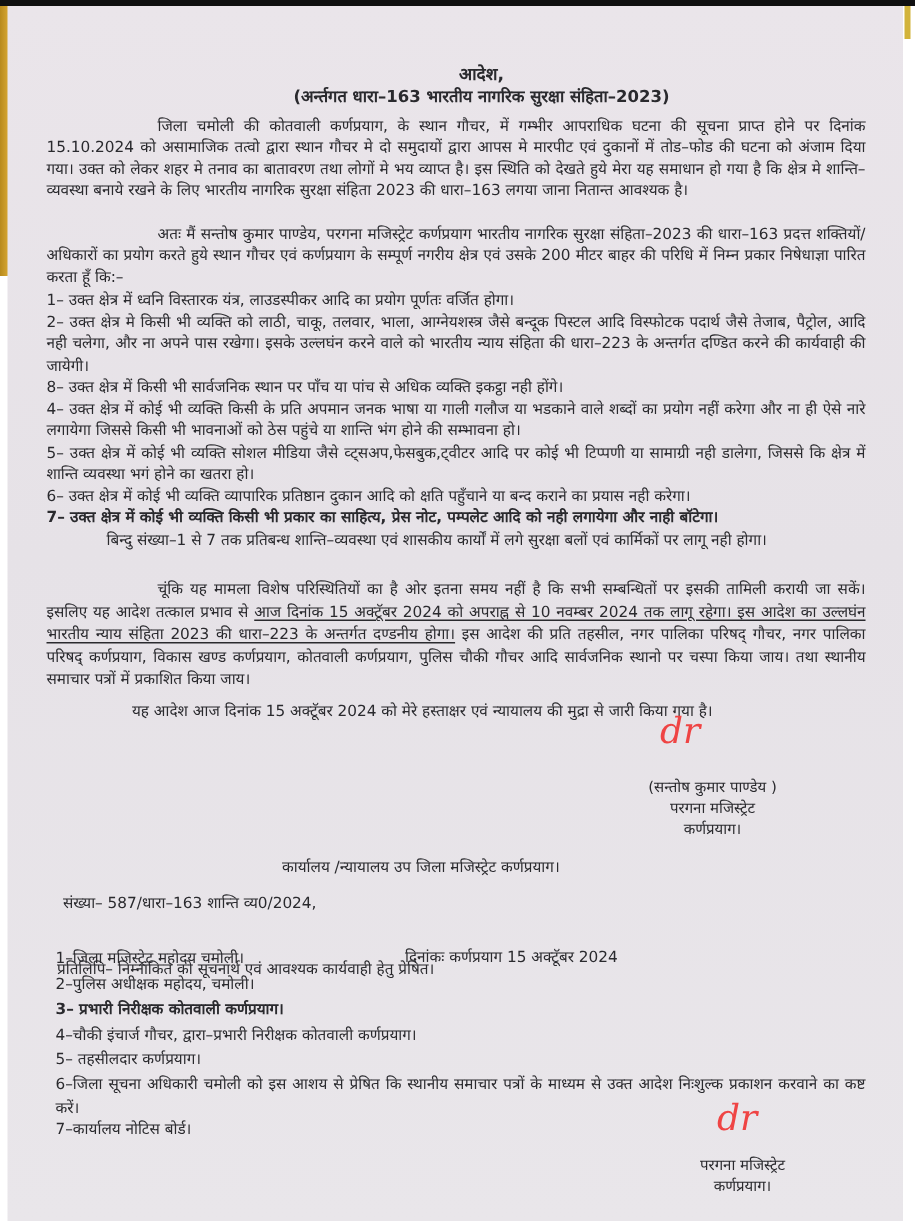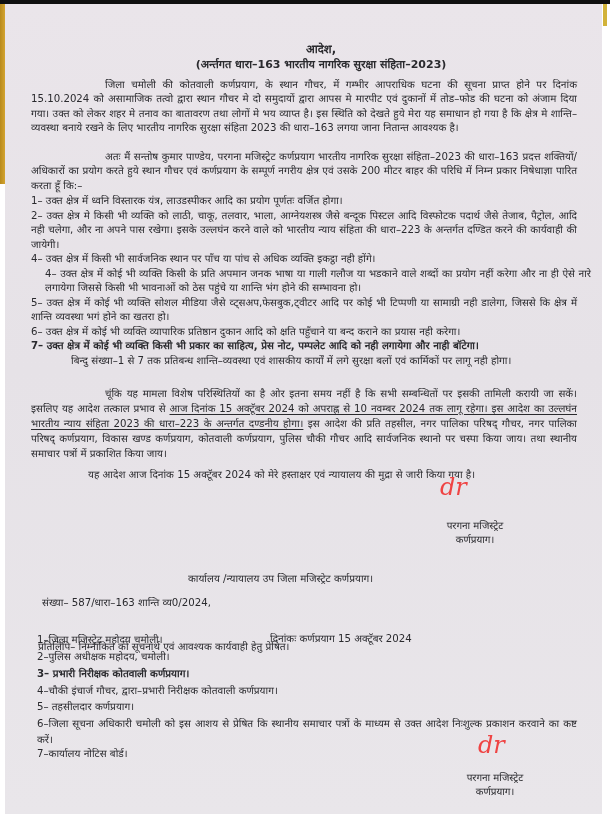--- a/index.html
+++ b/index.html
@@ -52,36 +52,37 @@
 
   <div class="line center title" style="top:42px;">आदेश,</div>
   <div class="line center subtitle" style="top:58px;">(अर्न्तगत धारा–163 भारतीय नागरिक सुरक्षा संहिता–2023)</div>
 
   <div class="para indent" style="top:78px; line-height:14.3px;">जिला चमोली की कोतवाली कर्णप्रयाग, के स्थान गौचर, में गम्भीर आपराधिक घटना की सूचना प्राप्त होने पर दिनांक 15.10.2024 को असामाजिक तत्वो द्वारा स्थान गौचर मे दो समुदायों द्वारा आपस मे मारपीट एवं दुकानों में तोड–फोड की घटना को अंजाम दिया गया। उक्त को लेकर शहर मे तनाव का बातावरण तथा लोगों मे भय व्याप्त है। इस स्थिति को देखते हुये मेरा यह समाधान हो गया है कि क्षेत्र मे शान्ति–व्यवस्था बनाये रखने के लिए भारतीय नागरिक सुरक्षा संहिता 2023 की धारा–163 लगया जाना नितान्त आवश्यक है।</div>
 
   <div class="para indent" style="top:150px; line-height:14.3px;">अतः मैं सन्तोष कुमार पाण्डेय, परगना मजिस्ट्रेट कर्णप्रयाग भारतीय नागरिक सुरक्षा संहिता–2023 की धारा–163 प्रदत्त शक्तियों/अधिकारों का प्रयोग करते हुये स्थान गौचर एवं कर्णप्रयाग के सम्पूर्ण नगरीय क्षेत्र एवं उसके 200 मीटर बाहर की परिधि में निम्न प्रकार निषेधाज्ञा पारित करता हूँ कि:–</div>
 
   <div class="para" style="top:194px; line-height:14.3px;">1– उक्त क्षेत्र में ध्वनि विस्तारक यंत्र, लाउडस्पीकर आदि का प्रयोग पूर्णतः वर्जित होगा।</div>
   <div class="para" style="top:209px; line-height:14.3px;">2– उक्त क्षेत्र मे किसी भी व्यक्ति को लाठी, चाकू, तलवार, भाला, आग्नेयशस्त्र जैसे बन्दूक पिस्टल आदि विस्फोटक पदार्थ जैसे तेजाब, पैट्रोल, आदि नही चलेगा, और ना अपने पास रखेगा। इसके उल्लघंन करने वाले को भारतीय न्याय संहिता की धारा–223 के अन्तर्गत दण्डित करने की कार्यवाही की जायेगी।</div>
-  <div class="para" style="top:252px; line-height:14.3px;">4– उक्त क्षेत्र में किसी भी सार्वजनिक स्थान पर पाँच या पांच से अधिक व्यक्ति इकट्ठा नही होंगे।</div>
-  <div class="para" style="top:267px; line-height:14.3px;margin-left:14px;">4– उक्त क्षेत्र में कोई भी व्यक्ति किसी के प्रति अपमान जनक भाषा या गाली गलौज या भडकाने वाले शब्दों का प्रयोग नहीं करेगा और ना ही ऐसे नारे लगायेगा जिससे किसी भी भावनाओं को ठेस पहुंचे या शान्ति भंग होने की सम्भावना हो।</div>
+  <div class="para" style="top:252px; line-height:14.3px;">8– उक्त क्षेत्र में किसी भी सार्वजनिक स्थान पर पाँच या पांच से अधिक व्यक्ति इकट्ठा नही होंगे।</div>
+  <div class="para" style="top:267px; line-height:14.3px;">4– उक्त क्षेत्र में कोई भी व्यक्ति किसी के प्रति अपमान जनक भाषा या गाली गलौज या भडकाने वाले शब्दों का प्रयोग नहीं करेगा और ना ही ऐसे नारे लगायेगा जिससे किसी भी भावनाओं को ठेस पहुंचे या शान्ति भंग होने की सम्भावना हो।</div>
   <div class="para" style="top:296px; line-height:14.3px;">5– उक्त क्षेत्र में कोई भी व्यक्ति सोशल मीडिया जैसे व्ट्सअप,फेसबुक,ट्वीटर आदि पर कोई भी टिप्पणी या सामाग्री नही डालेगा, जिससे कि क्षेत्र में शान्ति व्यवस्था भगं होने का खतरा हो।</div>
   <div class="para" style="top:325px; line-height:14.3px;">6– उक्त क्षेत्र में कोई भी व्यक्ति व्यापारिक प्रतिष्ठान दुकान आदि को क्षति पहुँचाने या बन्द कराने का प्रयास नही करेगा।</div>
   <div class="para" style="top:339px; line-height:14.3px;font-weight:bold;">7– उक्त क्षेत्र में कोई भी व्यक्ति किसी भी प्रकार का साहित्य, प्रेस नोट, पम्पलेट आदि को नही लगायेगा और नाही बॉटेगा।</div>
 
   <div class="para indent2 bold" style="top:354px; line-height:14.3px;">बिन्दु संख्या–1 से 7 तक प्रतिबन्ध शान्ति–व्यवस्था एवं शासकीय कार्यों में लगे सुरक्षा बलों एवं कार्मिकों पर लागू नही होगा।</div>
 
   <div class="para indent" style="top:386px; line-height:15px;">
     <span>चूंकि यह मामला विशेष परिस्थितियों का है ओर इतना समय नहीं है कि सभी सम्बन्धितों पर इसकी तामिली करायी जा सकें। इसलिए यह आदेश तत्काल प्रभाव से </span><span class="ul">आज दिनांक 15 अक्टूॅबर 2024 को अपराह्न से 10 नवम्बर 2024 तक लागू रहेगा। इस आदेश का उल्लघंन भारतीय न्याय संहिता 2023 की धारा–223 के अन्तर्गत दण्डनीय होगा।</span><span> इस आदेश की प्रति तहसील, नगर पालिका परिषद् गौचर, नगर पालिका परिषद् कर्णप्रयाग, विकास खण्ड कर्णप्रयाग, कोतवाली कर्णप्रयाग, पुलिस चौकी गौचर आदि सार्वजनिक स्थानो पर चस्पा किया जाय। तथा स्थानीय समाचार पत्रों में प्रकाशित किया जाय।</span>
   </div>
 
   <div class="line" style="top:468px; left:88px;">यह आदेश आज दिनांक 15 अक्टूॅबर 2024 को मेरे हस्ताक्षर एवं न्यायालय की मुद्रा से जारी किया गया है।</div>
 
   <div class="signature" style="left:440px; top:480px;">dr</div>
   <div class="sig-block" style="left:390px; top:519px; width:170px;">
+    <div>(सन्तोष कुमार पाण्डेय )</div>
     <div>परगना मजिस्ट्रेट</div>
     <div>कर्णप्रयाग।</div>
   </div>
 
   <div class="line" style="top:572px; left:188px;">कार्यालय /न्यायालय उप जिला मजिस्ट्रेट कर्णप्रयाग।</div>
 
   <div class="line" style="top:596px; left:42px;">संख्या–  587/धारा–163 शान्ति व्य0/2024,</div>
   <div class="line" style="top:596px; left:270px;margin-top:36px;">दिनांकः कर्णप्रयाग 15 अक्टूॅबर 2024</div>
 
   <div class="line" style="top:640px; left:38px;">प्रतिलिपि– निम्नांकित को सूचनार्थ एवं आवश्यक कार्यवाही हेतु प्रेषित।</div>

